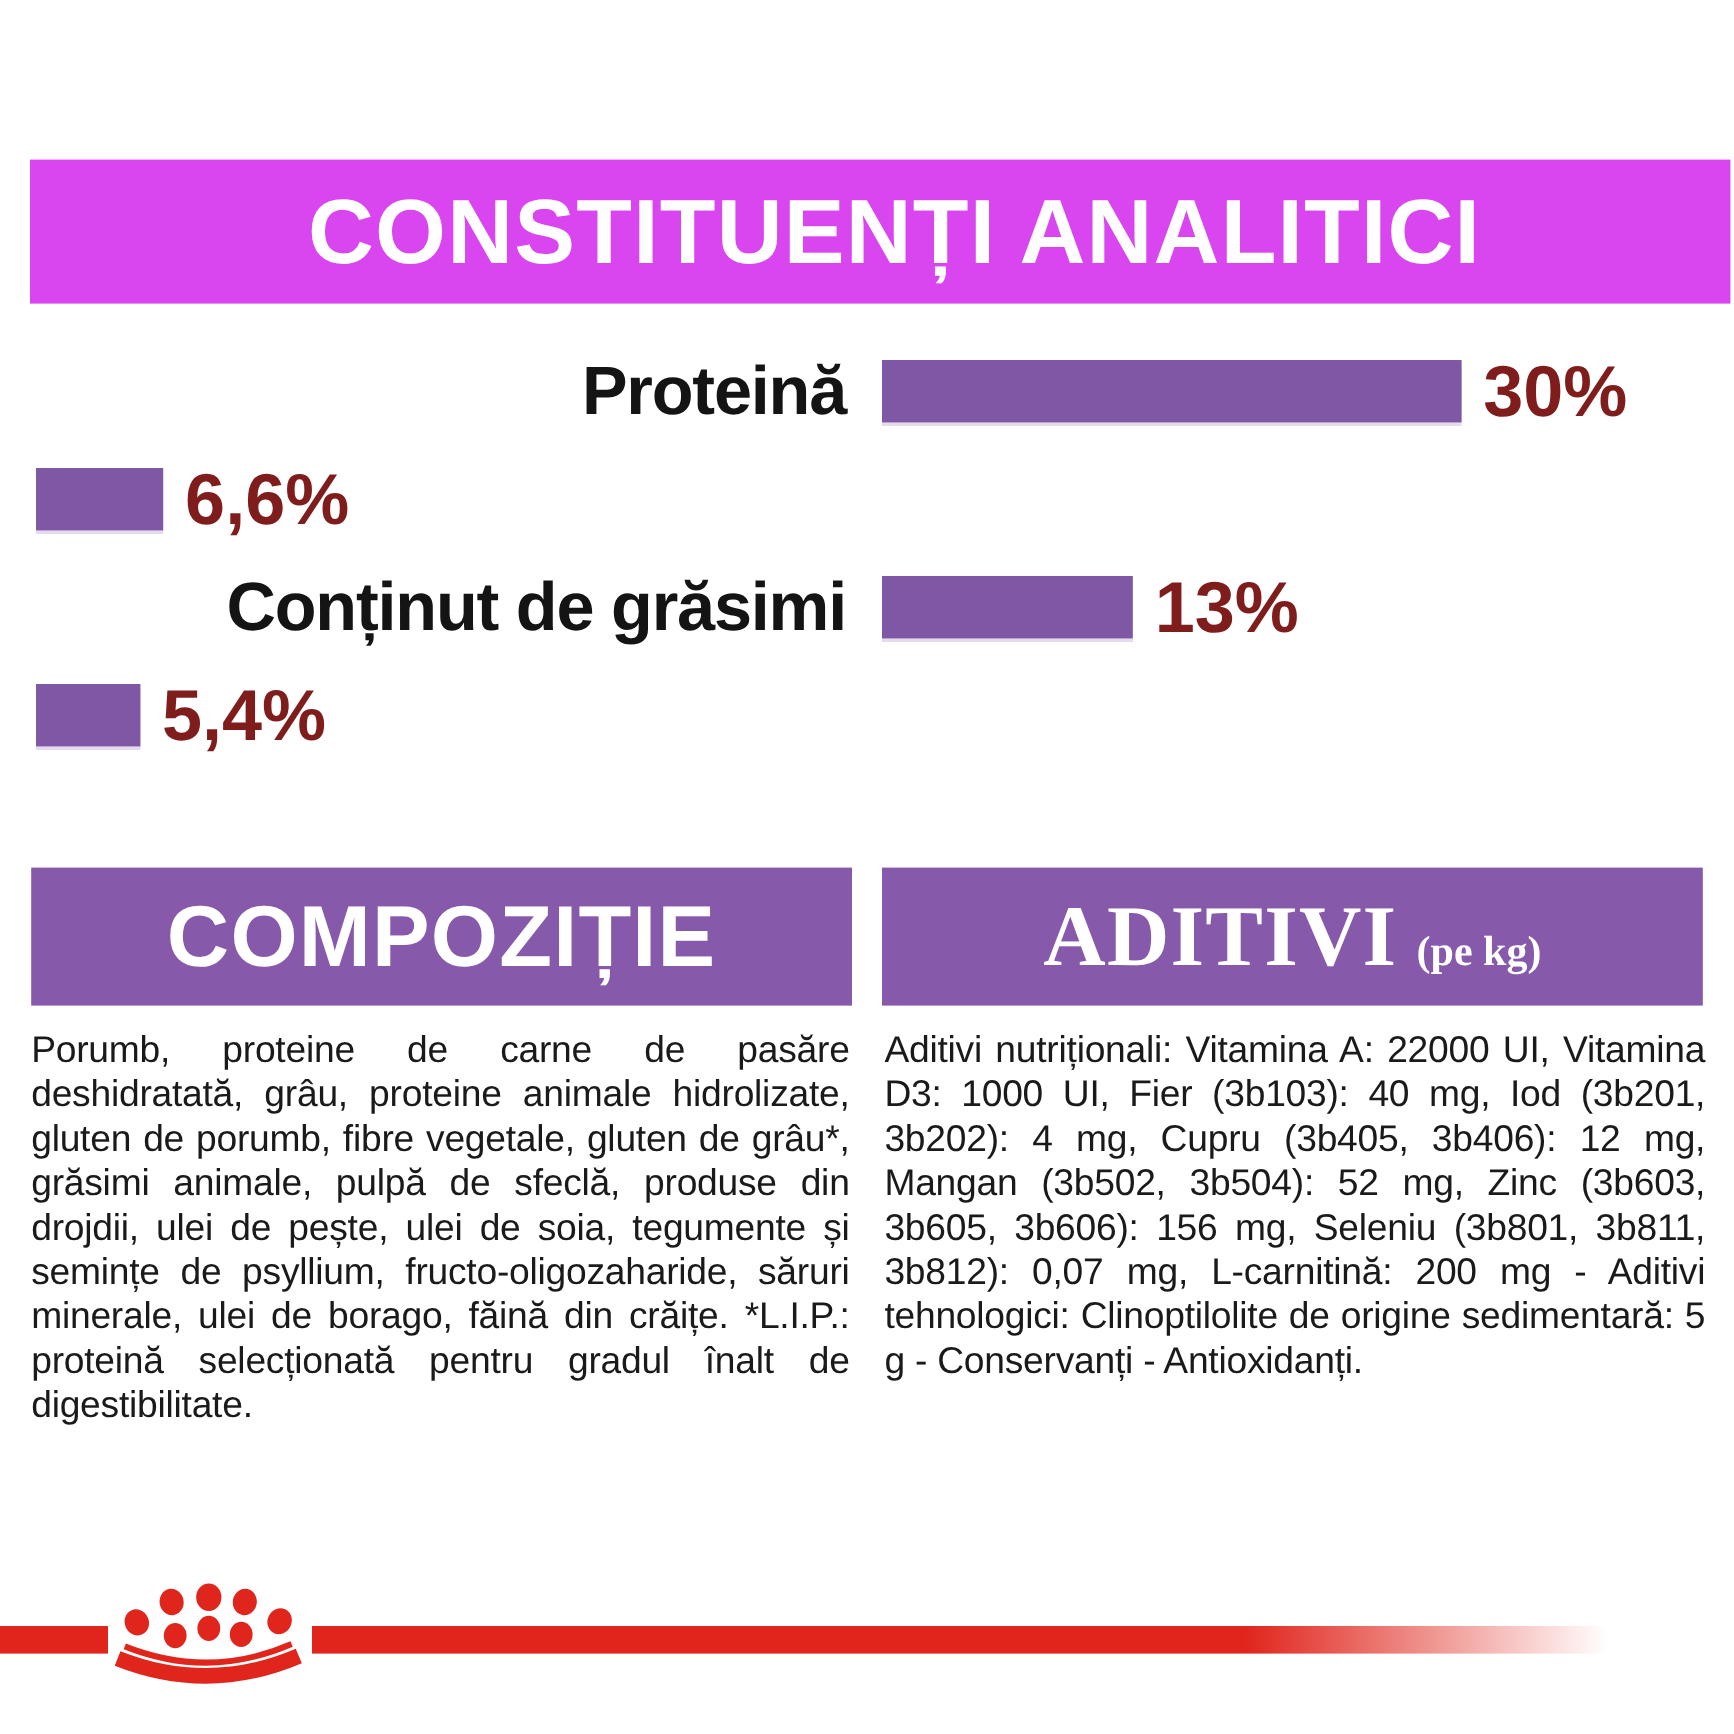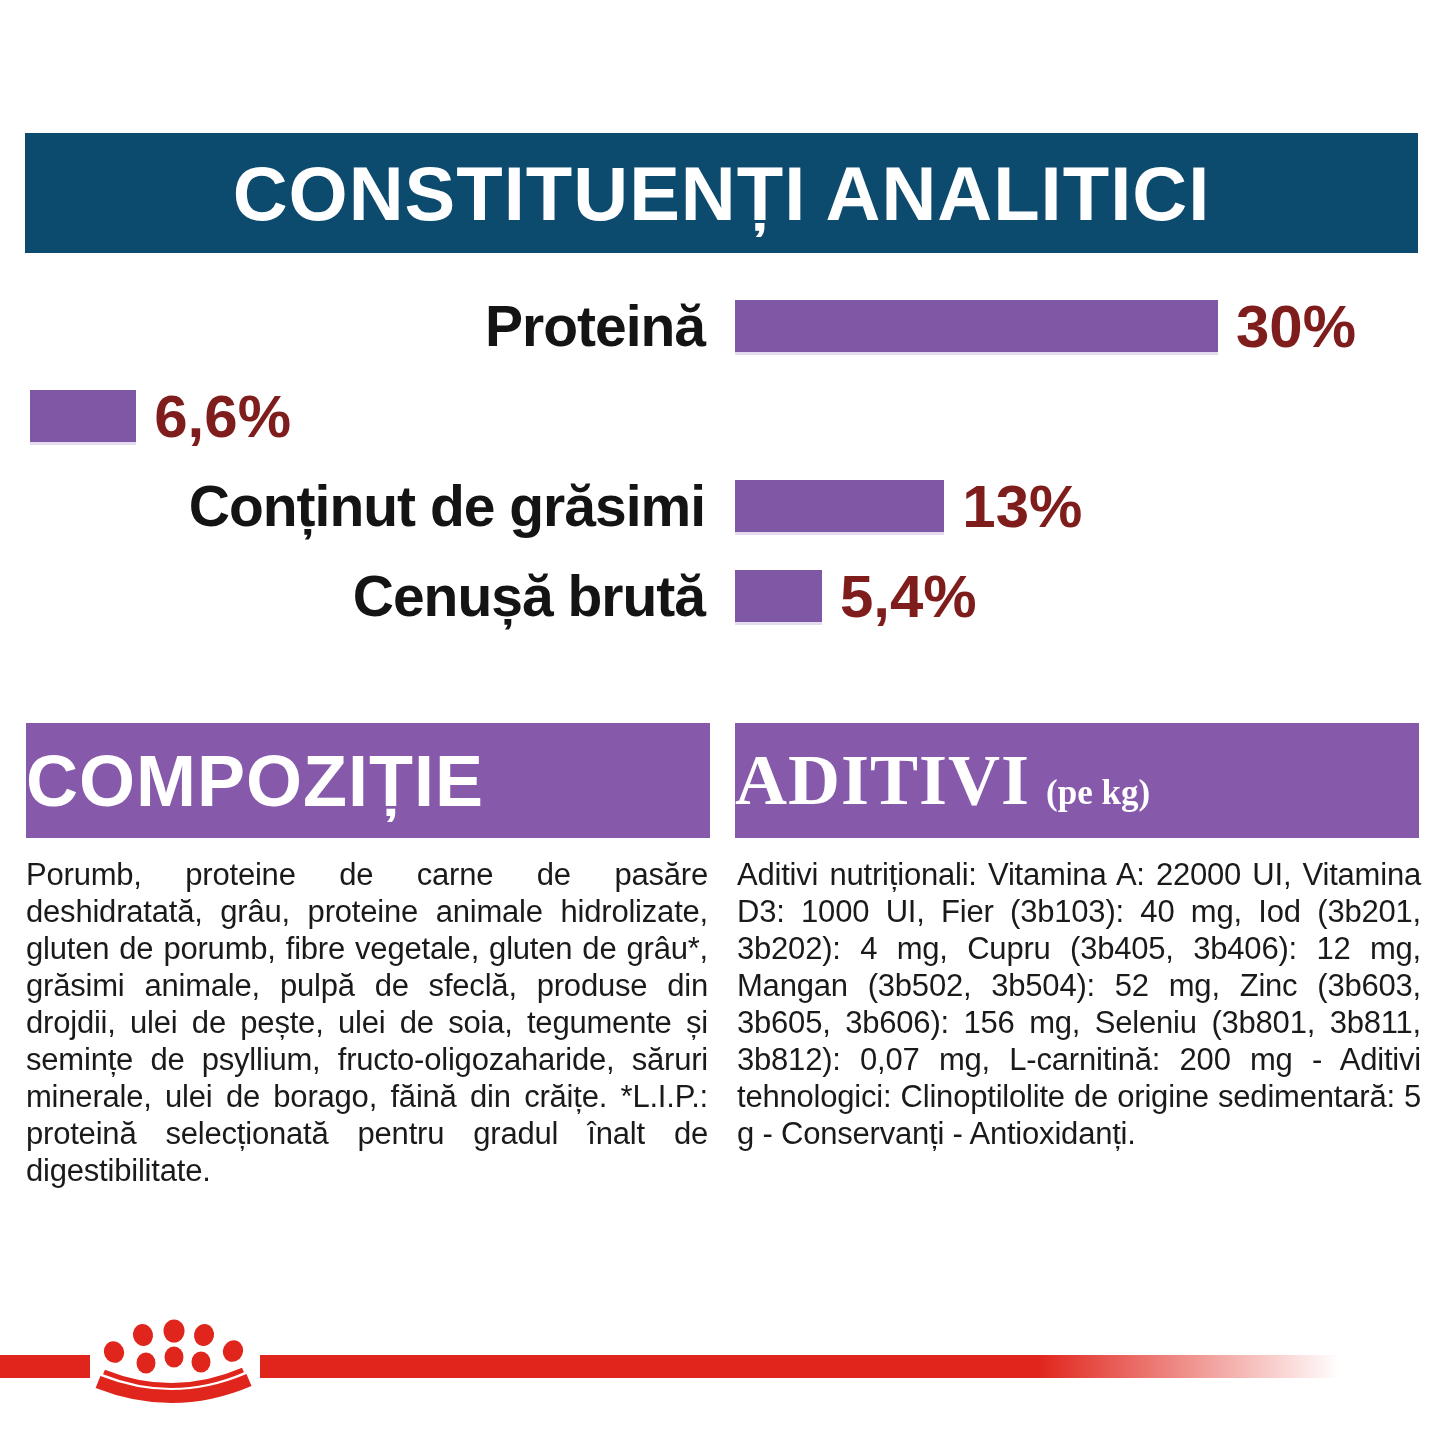--- a/index.html
+++ b/index.html
@@ -20,21 +20,21 @@
   .crow{display:flex;align-items:center;height:90px;}
   .clabel{
     width:705px;text-align:right;font-weight:bold;font-size:57px;color:#141414;
     letter-spacing:-1px;white-space:nowrap;
   }
   .cbar{margin-left:30px;height:52px;background:#7e58a5;box-shadow:0 3px 0 rgba(205,190,225,.55);}
   .cval{margin-left:18px;font-weight:bold;font-size:60px;color:#7f1d1d;white-space:nowrap;}
   
   .sec-head{
     position:absolute;top:723px;height:115px;background:#8659ab;color:#fff;
-    display:flex;align-items:center;
+    display:flex;align-items:center;justify-content:center;
   }
   .sec-head.left{left:26px;width:684px;}
   .sec-head.right{left:735px;width:684px;}
   .sec-title-row{display:flex;align-items:baseline;}
   .sec-title{font-weight:bold;font-size:72px;letter-spacing:1px;white-space:nowrap;}
   .sec-sub{font-weight:bold;font-size:35px;margin-left:16px;white-space:nowrap;}
   
   .sec-body{
     position:absolute;top:856px;font-size:31px;line-height:37px;color:#1a1a1a;
     text-align:justify;letter-spacing:-0.2px;
@@ -45,41 +45,40 @@
   .band-left{position:absolute;left:0;top:1355px;width:90px;height:23px;background:#e0251c;}
   .band-right{
     position:absolute;left:260px;top:1355px;width:1080px;height:23px;
     background:linear-gradient(to right,#e0251c 0%,#e0251c 72%,rgba(224,37,28,0) 100%);
   }
   .crown{position:absolute;left:90px;top:1288px;width:172px;height:120px;}
 </style>
 </head>
 <body>
 
-<div class="banner" style="background: #0c4a6e;">
+<div class="banner" style="background: #d946ef; padding-left: 24px;">
   <div class="banner-title">CONSTITUENȚI ANALITICI</div>
 </div>
 
 <div class="chart">
   <div class="crow">
     <div class="clabel">Proteină</div>
     <div class="cbar" style="width: 483px; background: rgb(126, 88, 165);"></div>
     <div class="cval">30%</div>
   </div>
   <div class="crow">
     <div class="cbar" style="width: 106.26px; background: rgb(126, 88, 165);"></div>
     <div class="cval">6,6%</div>
   </div>
   <div class="crow">
     <div class="clabel">Conținut de grăsimi</div>
     <div class="cbar" style="width: 209.3px; background: rgb(126, 88, 165);"></div>
     <div class="cval">13%</div>
   </div>
   <div class="crow">
-    <div class="clabel">Cenușă brută</div>
     <div class="cbar" style="width: 86.94px; background: rgb(126, 88, 165);"></div>
     <div class="cval">5,4%</div>
   </div>
 </div>
 
 <div class="sec-head left" style="background: rgb(134, 89, 171);">
   <div class="sec-title">COMPOZIȚIE</div>
 </div>
 <div class="sec-body left">Porumb, proteine de carne de pasăre deshidratată, grâu, proteine animale hidrolizate, gluten de porumb, fibre vegetale, gluten de grâu*, grăsimi animale, pulpă de sfeclă, produse din drojdii, ulei de pește, ulei de soia, tegumente și semințe de psyllium, fructo-oligozaharide, săruri minerale, ulei de borago, făină din crăițe. *L.I.P.: proteină selecționată pentru gradul înalt de digestibilitate.</div>
 

